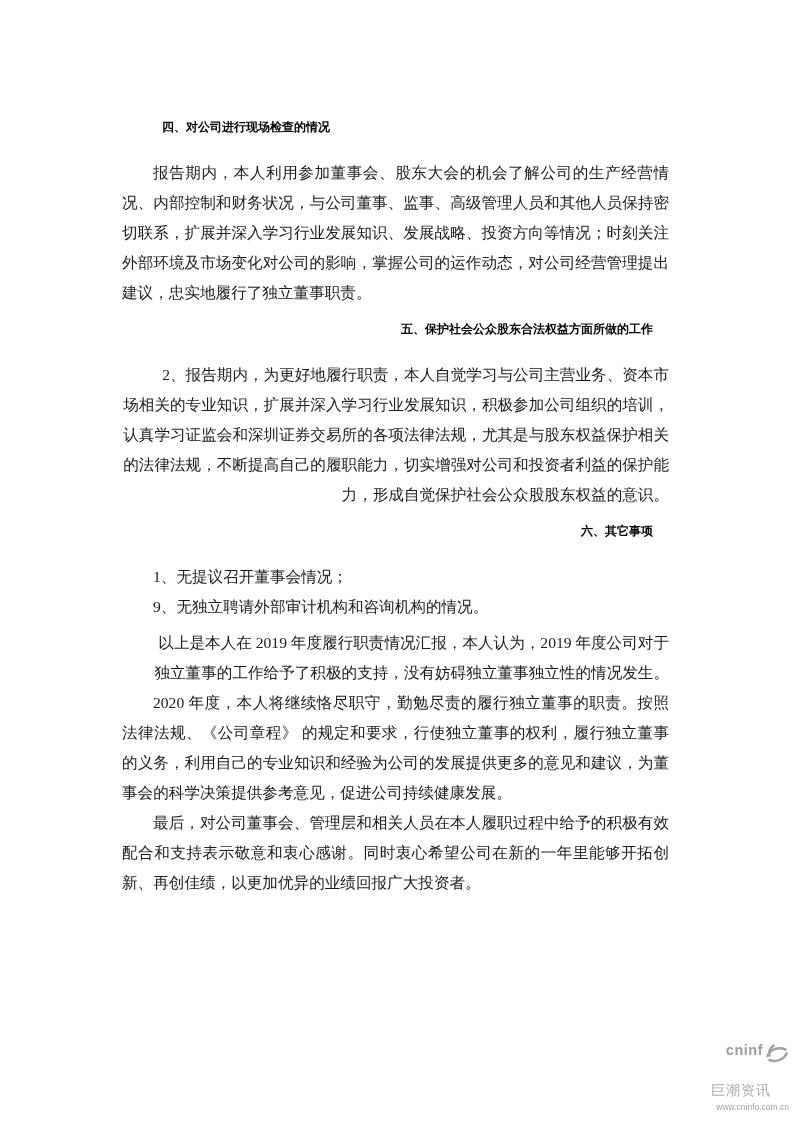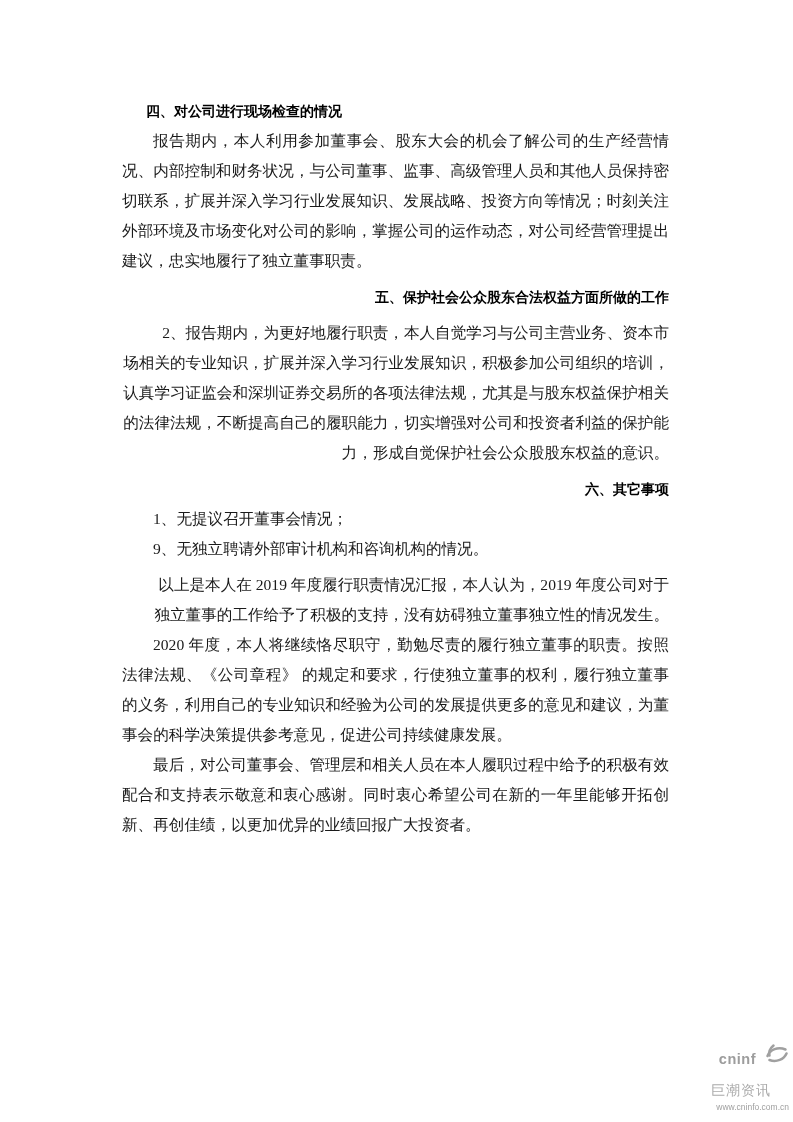--- a/index.html
+++ b/index.html
@@ -16,23 +16,23 @@
     background: #ffffff;
   }
   .doc {
     position: absolute;
     left: 122px; top: 96px;
     width: 547px;
   }
   .heading {
     font-family: "Liberation Sans", "DejaVu Sans", sans-serif;
     font-weight: bold;
-    font-size: 14px;
+    font-size: 12px;
     line-height: 30px;
-    margin: 0;
+    margin: 16px;
     text-indent: 24px;
     color: #000000;
   }
   .para {
     font-size: 15.6px;
     line-height: 30px;
     margin: 0;
     text-indent: 31px;
     text-align: justify;
     color: #1a1a1a;
@@ -43,22 +43,22 @@
     right: 4px; bottom: 10px;
     display: flex;
     flex-direction: column;
     align-items: flex-end;
     font-family: "Liberation Sans", "DejaVu Sans", sans-serif;
     color: #a5a5a5;
     user-select: none;
   }
   .logo-row {
     display: flex;
-    align-items: flex-end;
-    gap: 9px;
+    align-items: flex-start;
+    gap: 2px;
     line-height: 1;
   }
   .logo-text {
     font-weight: bold;
     font-size: 14.5px;
     letter-spacing: 0.5px;
     color: #9d9d9d;
   }
   .logo-icon { display: inline-block; }
   .brand-cn {

